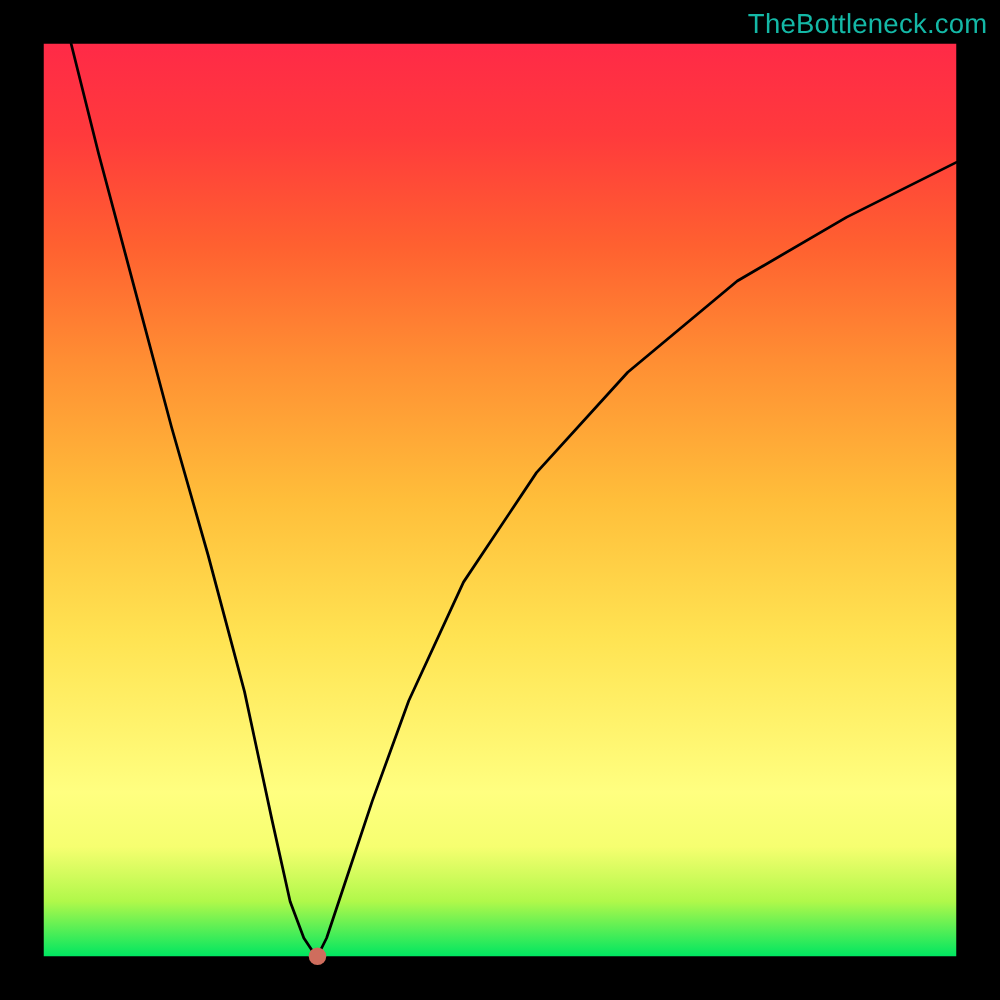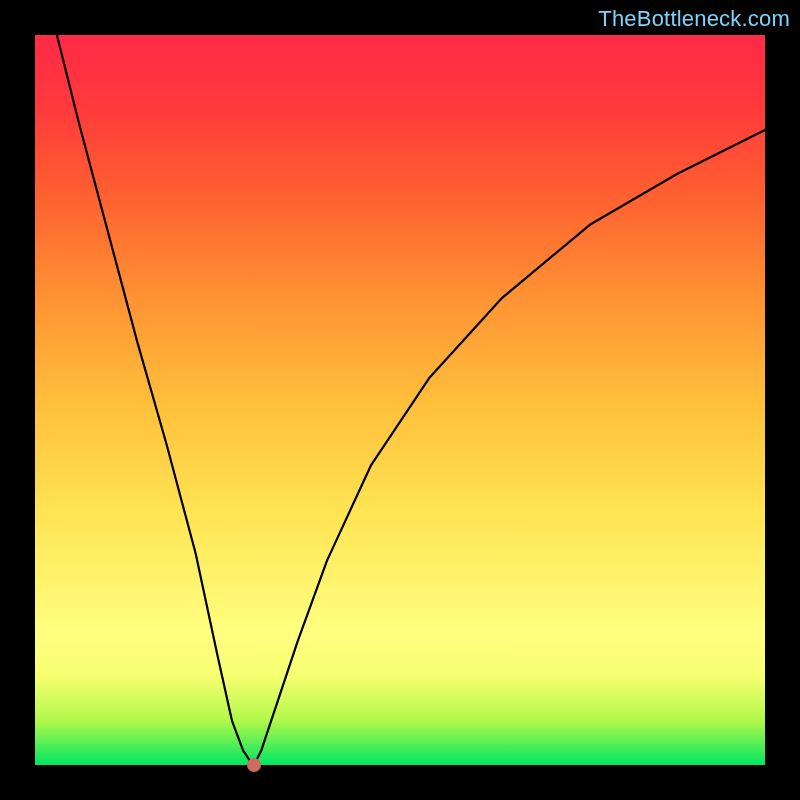--- a/index.html
+++ b/index.html
@@ -37,21 +37,21 @@
       #ff8f33 65%,
       #ff6030 78%,
       #ff3a3c 90%,
       #ff2a47 100%
     );
   }
   .watermark {
     position: absolute;
     top: 6px;
     right: 10px;
-    color: #7dd3fc;
+    color: #14b8a6;
     font-size: 22px;
     font-weight: 400;
     letter-spacing: 0.2px;
     user-select: none;
   }
   svg.curve {
     position: absolute;
     left: 0;
     top: 0;
     width: 730px;

